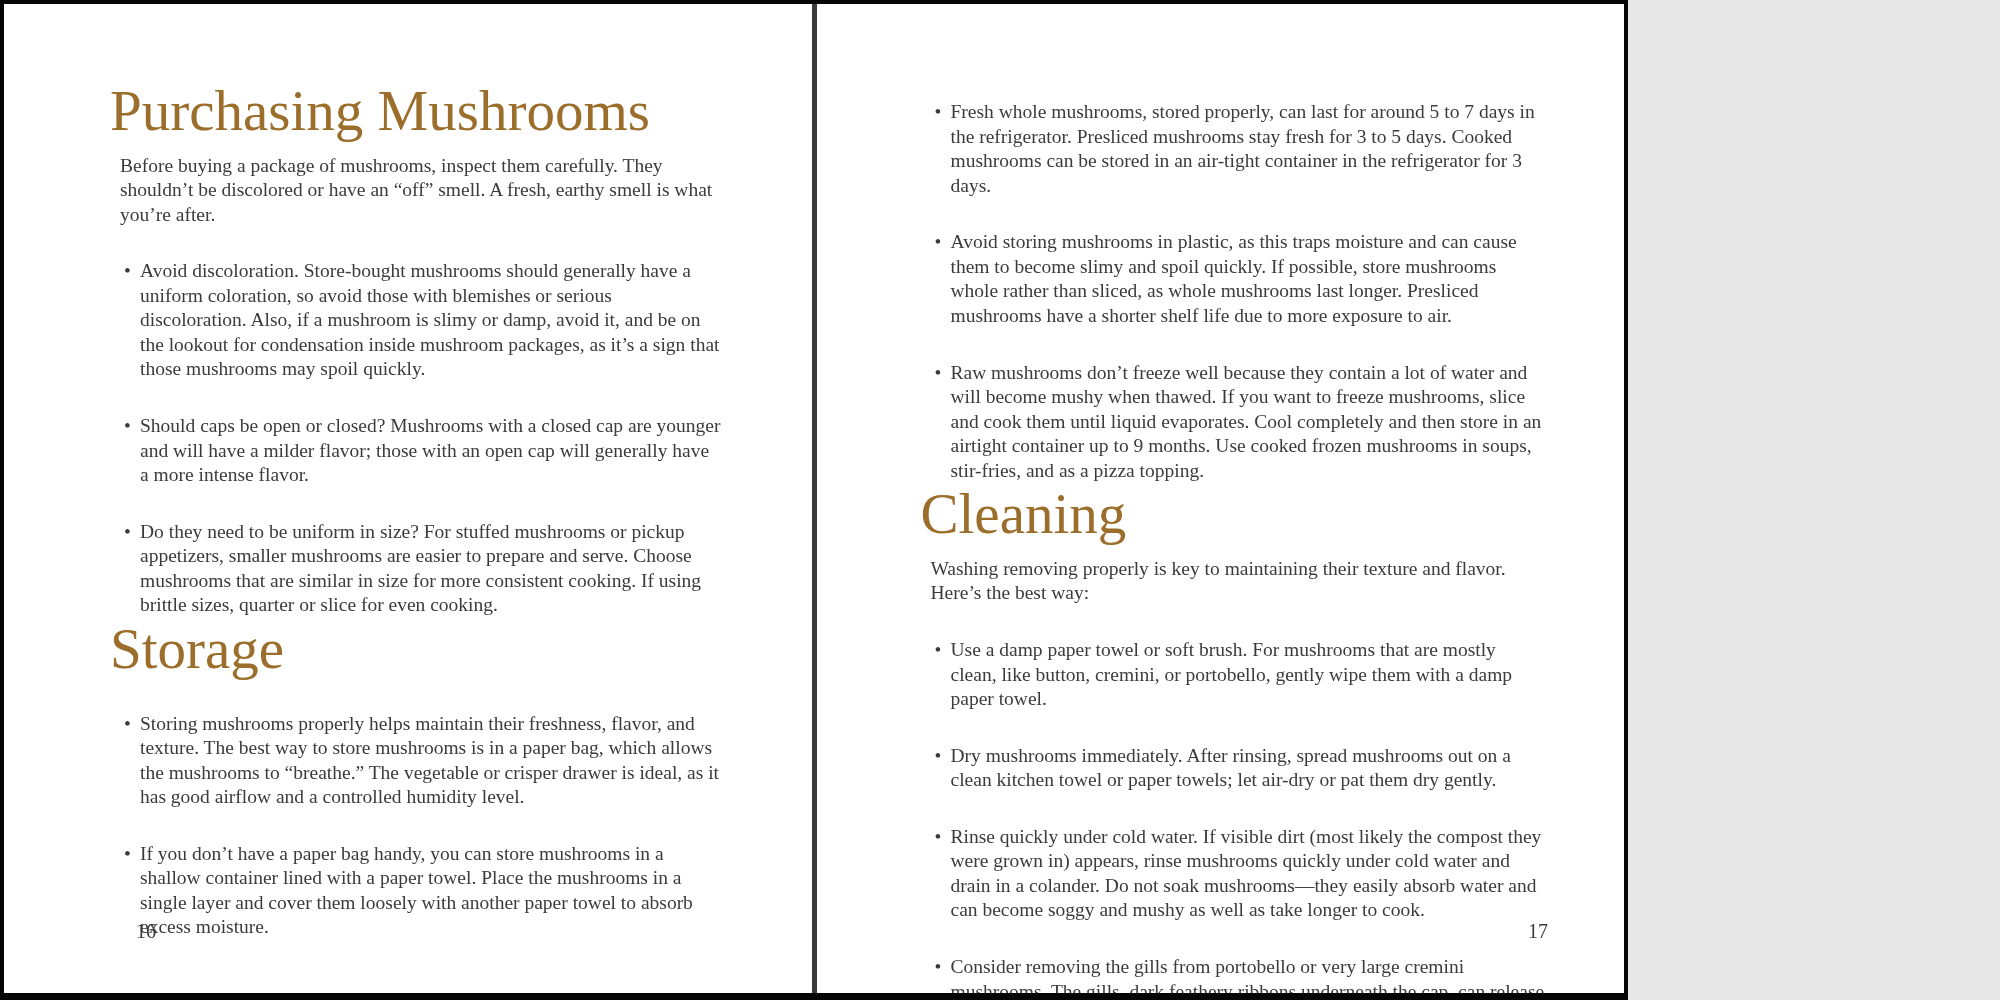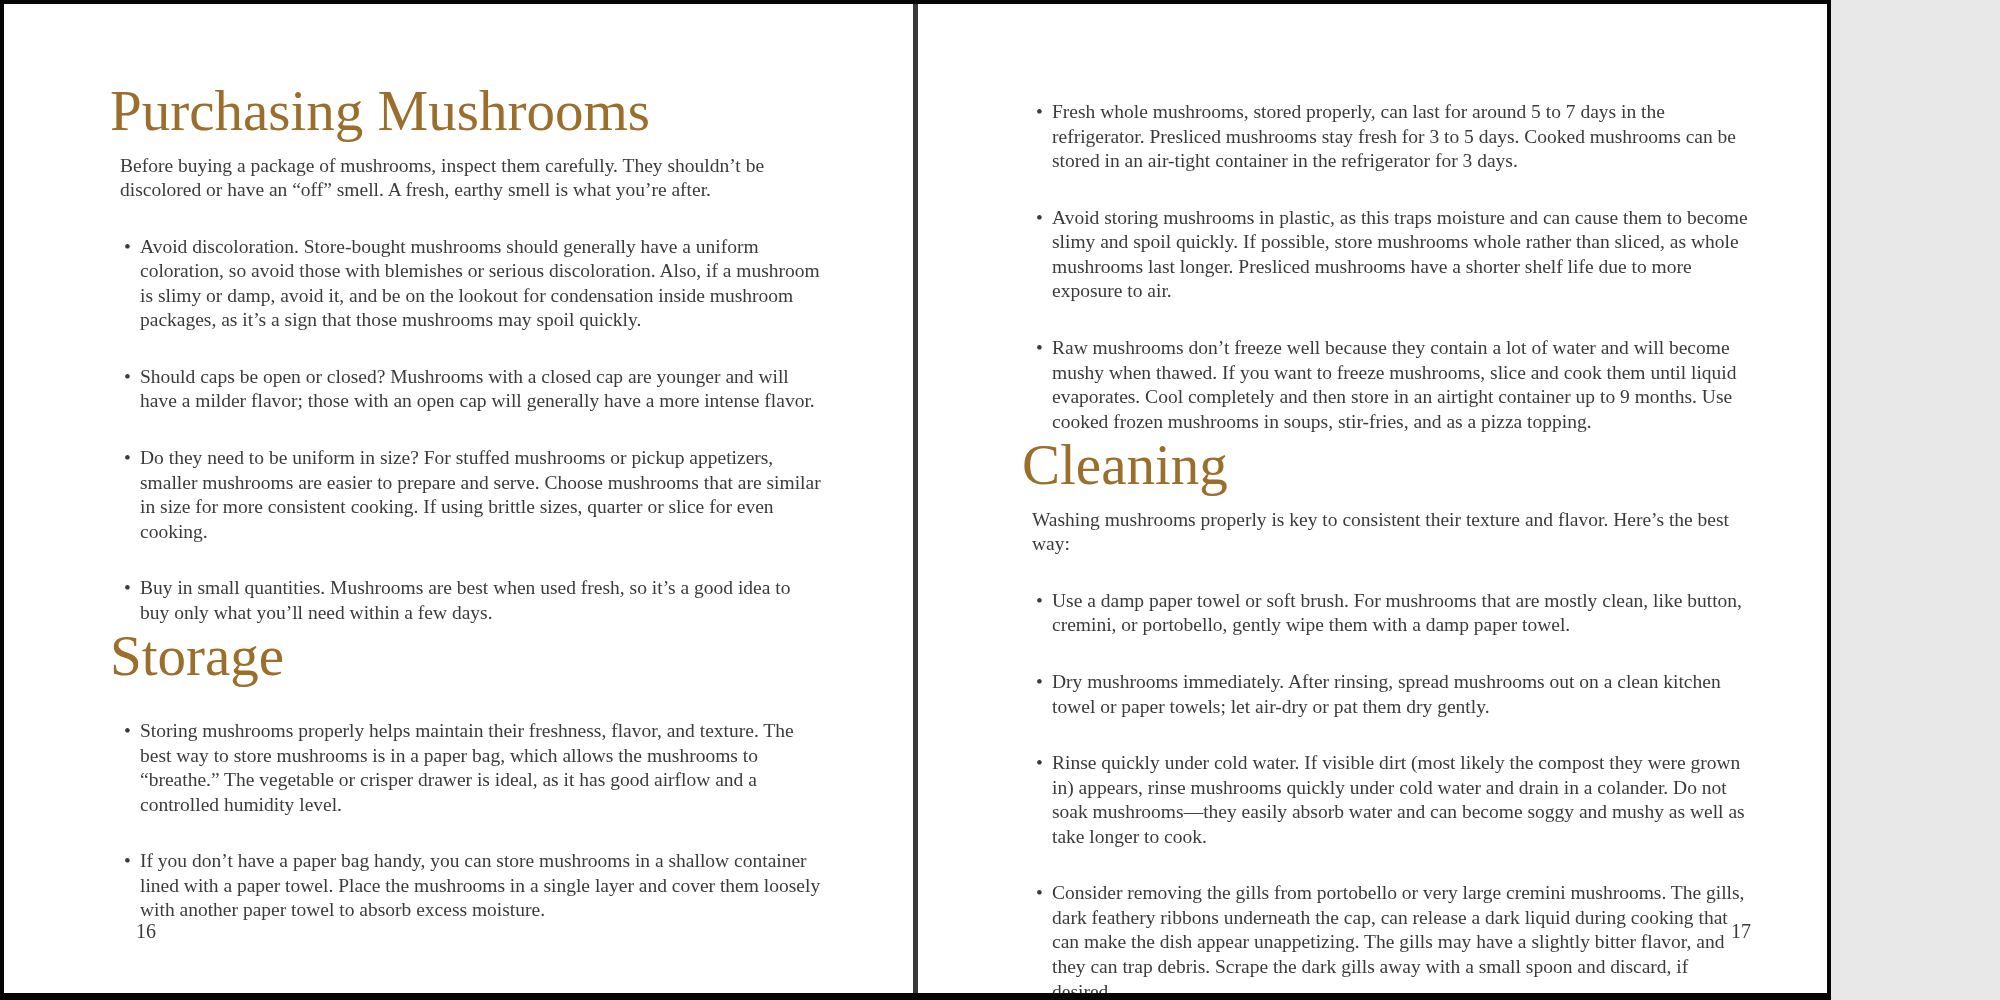--- a/index.html
+++ b/index.html
@@ -1,17 +1,17 @@
 <!DOCTYPE html>
 <html><head>
 <meta charset="utf-8">
 <style>
   html, body { margin: 0; padding: 0; background: #e8e8e8; }
   .spread {
-    width: 1831px;
+    width: 1628px;
     height: 1000px;
     box-sizing: border-box;
     display: flex;
     background: #ffffff;
     border: 4px solid #050505;
     border-bottom-width: 7px;
     font-family: "Liberation Serif", "DejaVu Serif", serif;
     color: #3b3b3b;
     overflow: hidden;
   }
@@ -79,21 +79,20 @@
 <div class="spread">
 
   <div class="page page-left">
     <div class="content">
       <h1 class="section-heading">Purchasing Mushrooms</h1>
       <p class="intro">Before buying a package of mushrooms, inspect them carefully. They shouldn’t be discolored or have an “off” smell. A fresh, earthy smell is what you’re after.</p>
       <ul class="bullet-list">
         <li>Avoid discoloration. Store-bought mushrooms should generally have a uniform coloration, so avoid those with blemishes or serious discoloration. Also, if a mushroom is slimy or damp, avoid it, and be on the lookout for condensation inside mushroom packages, as it’s a sign that those mushrooms may spoil quickly.</li>
         <li>Should caps be open or closed? Mushrooms with a closed cap are younger and will have a milder flavor; those with an open cap will generally have a more intense flavor.</li>
         <li>Do they need to be uniform in size? For stuffed mushrooms or pickup appetizers, smaller mushrooms are easier to prepare and serve. Choose mushrooms that are similar in size for more consistent cooking. If using brittle sizes, quarter or slice for even cooking.</li>
-        <li>Buy in small quantities. Mushrooms are best when used fresh, so it’s a good idea to buy only what you’ll need within a few days.</li>
       </ul>
 
       <h1 class="section-heading spaced">Storage</h1>
       <ul class="bullet-list">
         <li>Storing mushrooms properly helps maintain their freshness, flavor, and texture. The best way to store mushrooms is in a paper bag, which allows the mushrooms to “breathe.” The vegetable or crisper drawer is ideal, as it has good airflow and a controlled humidity level.</li>
         <li>If you don’t have a paper bag handy, you can store mushrooms in a shallow container lined with a paper towel. Place the mushrooms in a single layer and cover them loosely with another paper towel to absorb excess moisture.</li>
       </ul>
     </div>
     <div class="page-number pn-left">16</div>
   </div>
@@ -102,21 +101,21 @@
 
   <div class="page page-right">
     <div class="content">
       <ul class="bullet-list" style="margin-top:-18px;">
         <li>Fresh whole mushrooms, stored properly, can last for around 5 to 7 days in the refrigerator. Presliced mushrooms stay fresh for 3 to 5 days. Cooked mushrooms can be stored in an air-tight container in the refrigerator for 3 days.</li>
         <li>Avoid storing mushrooms in plastic, as this traps moisture and can cause them to become slimy and spoil quickly. If possible, store mushrooms whole rather than sliced, as whole mushrooms last longer. Presliced mushrooms have a shorter shelf life due to more exposure to air.</li>
         <li>Raw mushrooms don’t freeze well because they contain a lot of water and will become mushy when thawed. If you want to freeze mushrooms, slice and cook them until liquid evaporates. Cool completely and then store in an airtight container up to 9 months. Use cooked frozen mushrooms in soups, stir-fries, and as a pizza topping.</li>
       </ul>
 
       <h1 class="section-heading spaced">Cleaning</h1>
-      <p class="intro">Washing mushrooms properly is key to consistent their texture and flavor. Here’s the best way:</p>
+      <p class="intro">Washing removing properly is key to maintaining their texture and flavor. Here’s the best way:</p>
       <ul class="bullet-list">
         <li>Use a damp paper towel or soft brush. For mushrooms that are mostly clean, like button, cremini, or portobello, gently wipe them with a damp paper towel.</li>
         <li>Dry mushrooms immediately. After rinsing, spread mushrooms out on a clean kitchen towel or paper towels; let air-dry or pat them dry gently.</li>
         <li>Rinse quickly under cold water. If visible dirt (most likely the compost they were grown in) appears, rinse mushrooms quickly under cold water and drain in a colander. Do not soak mushrooms—they easily absorb water and can become soggy and mushy as well as take longer to cook.</li>
         <li>Consider removing the gills from portobello or very large cremini mushrooms. The gills, dark feathery ribbons underneath the cap, can release a dark liquid during cooking that can make the dish appear unappetizing. The gills may have a slightly bitter flavor, and they can trap debris. Scrape the dark gills away with a small spoon and discard, if desired.</li>
       </ul>
     </div>
     <div class="page-number pn-right">17</div>
   </div>
 

